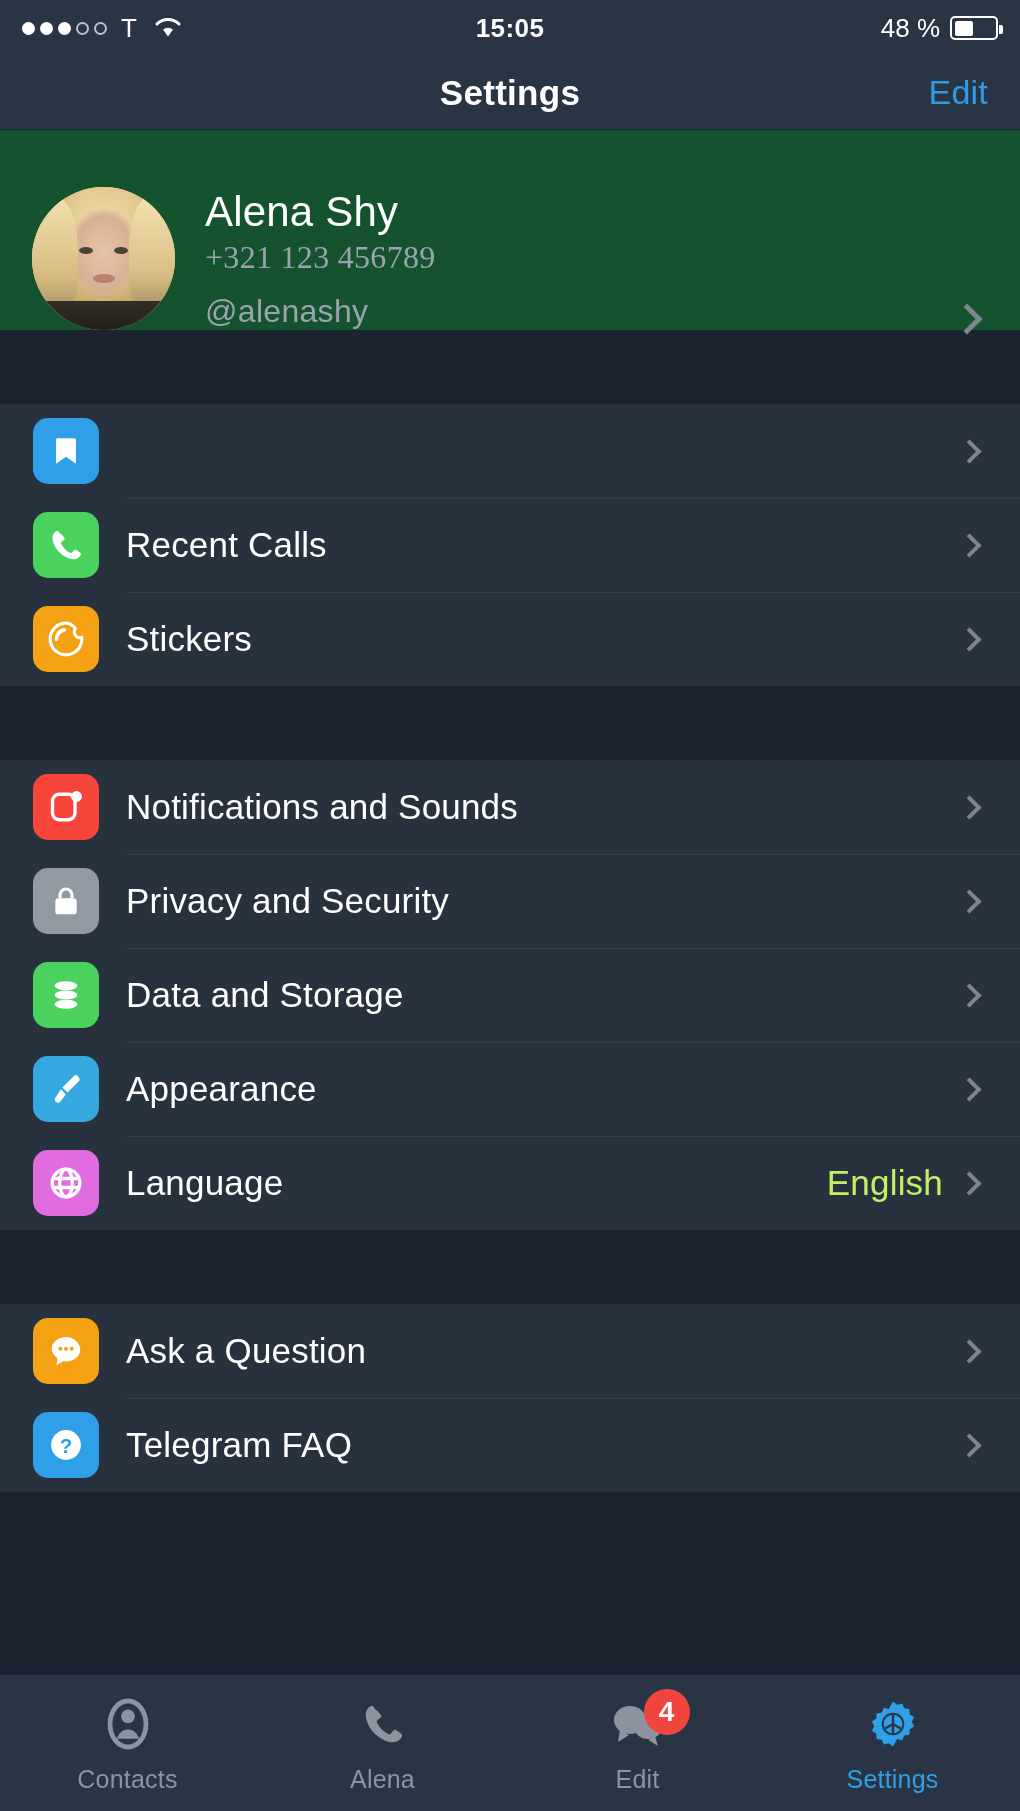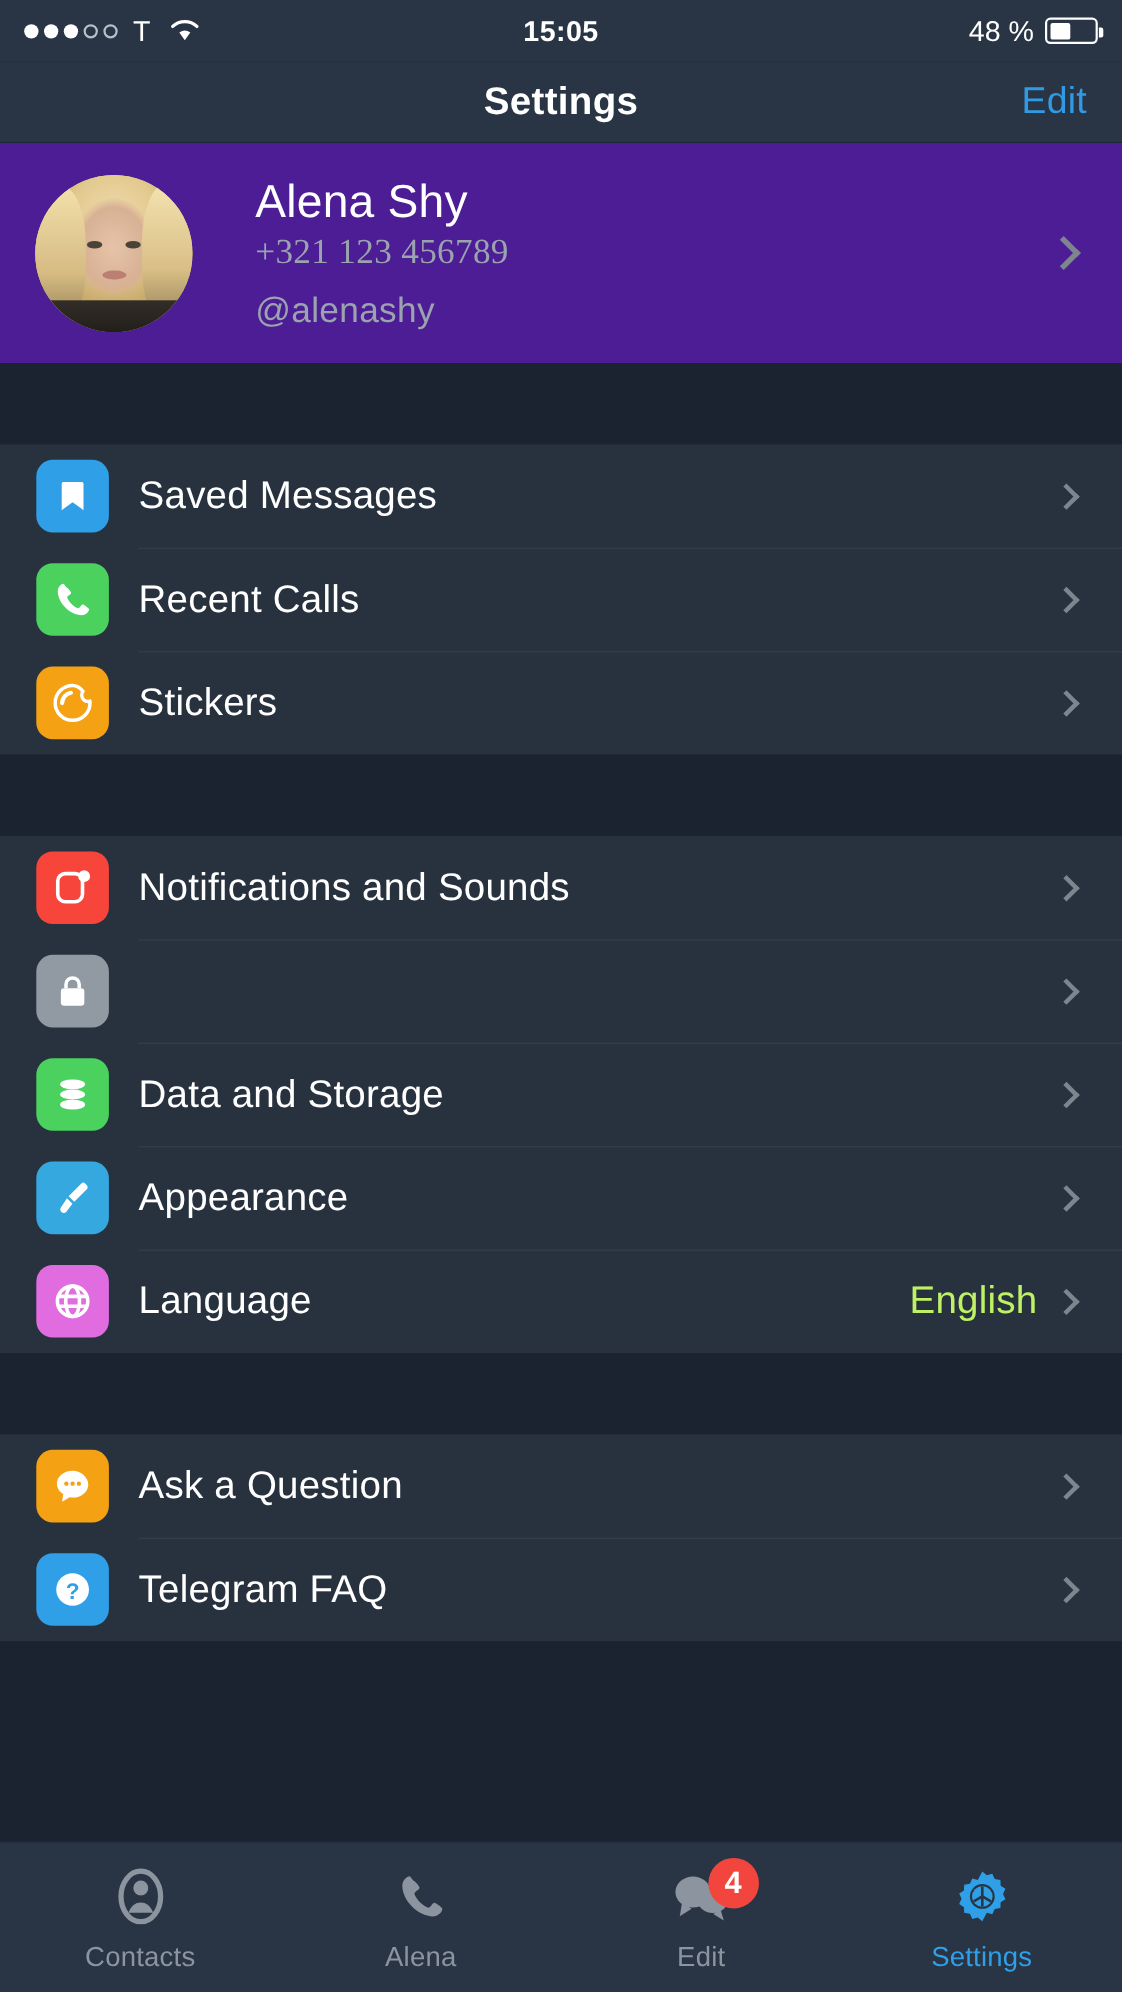--- a/index.html
+++ b/index.html
@@ -47,22 +47,22 @@
     position:relative; border-bottom:1px solid #1e2736;
   }
   .nav-title{ color:#ffffff; font-size:35px; font-weight:bold; letter-spacing:0.3px; }
   .nav-edit{
     position:absolute; right:32px; color:#309ae4;
     font-size:34px; letter-spacing:0.2px; cursor:pointer;
   }
 
   
   .profile{
-    height:200px; background:#4c1d95; display:flex; align-items:center;
-    padding:0 32px; position:relative; cursor:pointer;gap:27px;
+    height:200px; background:#14532d; display:flex; align-items:flex-end;
+    padding:0 32px; position:relative; cursor:pointer;
   }
   .avatar{
     width:143px; height:143px; border-radius:50%; overflow:hidden;
     flex:0 0 auto; position:relative;
     background:#2b3340;
   }
   .avatar .face{
     position:absolute; inset:0;
     background:
       radial-gradient(ellipse 36% 44% at 50% 46%, #e6c3a8 0%, #d8b194 58%, rgba(216,177,148,0) 72%),
@@ -206,21 +206,20 @@
   </div>
 
   <div class="gap" style="height:74px"></div>
   <div id="group-0" class="group">
       <div class="row">
         <span class="ic" style="background: rgb(47, 159, 232);">
           <svg width="34" height="34" viewBox="0 0 24 24">
             <path d="M6 3h12a1 1 0 0 1 1 1v17l-7-5-7 5V4a1 1 0 0 1 1-1z" fill="#ffffff"></path>
           </svg>
         </span>
-        <span class="row-label">Saved Messages</span>
         <span class="chev"></span>
       </div>
       <div class="row">
         <span class="ic" style="background: rgb(74, 209, 94);">
           <svg width="36" height="36" viewBox="0 0 24 24">
             <path d="M6.6 2.5 C5 2.5 3 4.6 3 7 c0 7 7.5 14.5 14.5 14.5 2.4 0 4.5-2 4.5-3.6 0-.6-2.8-2.6-3.6-2.9-.8-.3-1.6 1.2-2.2 1.9-.5.6-1.2.4-1.2.4-2.6-1.2-5-3.6-6.2-6.2 0 0-.2-.7.4-1.2.7-.6 2.2-1.4 1.9-2.2-.3-.8-2.3-3.2-2.9-3.2z" fill="#ffffff"></path>
           </svg>
         </span>
         <span class="row-label">Recent Calls</span>
         <span class="chev"></span>
@@ -248,20 +247,21 @@
         <span class="row-label">Notifications and Sounds</span>
         <span class="chev"></span>
       </div>
       <div class="row">
         <span class="ic" style="background: rgb(145, 153, 163);">
           <svg width="32" height="34" viewBox="0 0 24 24">
             <rect x="4" y="10" width="16" height="12" rx="2.2" fill="#ffffff"></rect>
             <path d="M7.5 10V7.5a4.5 4.5 0 0 1 9 0V10" stroke="#ffffff" stroke-width="2.4" fill="none"></path>
           </svg>
         </span>
+        <span class="row-label">Privacy and Security</span>
         <span class="chev"></span>
       </div>
       <div class="row">
         <span class="ic" style="background: rgb(74, 209, 94);">
           <svg width="34" height="34" viewBox="0 0 24 24">
             <ellipse cx="12" cy="5.5" rx="8" ry="3.2" fill="#ffffff"></ellipse>
             <ellipse cx="12" cy="12" rx="8" ry="3.2" fill="#ffffff"></ellipse>
             <ellipse cx="12" cy="18.5" rx="8" ry="3.2" fill="#ffffff"></ellipse>
           </svg>
         </span>

